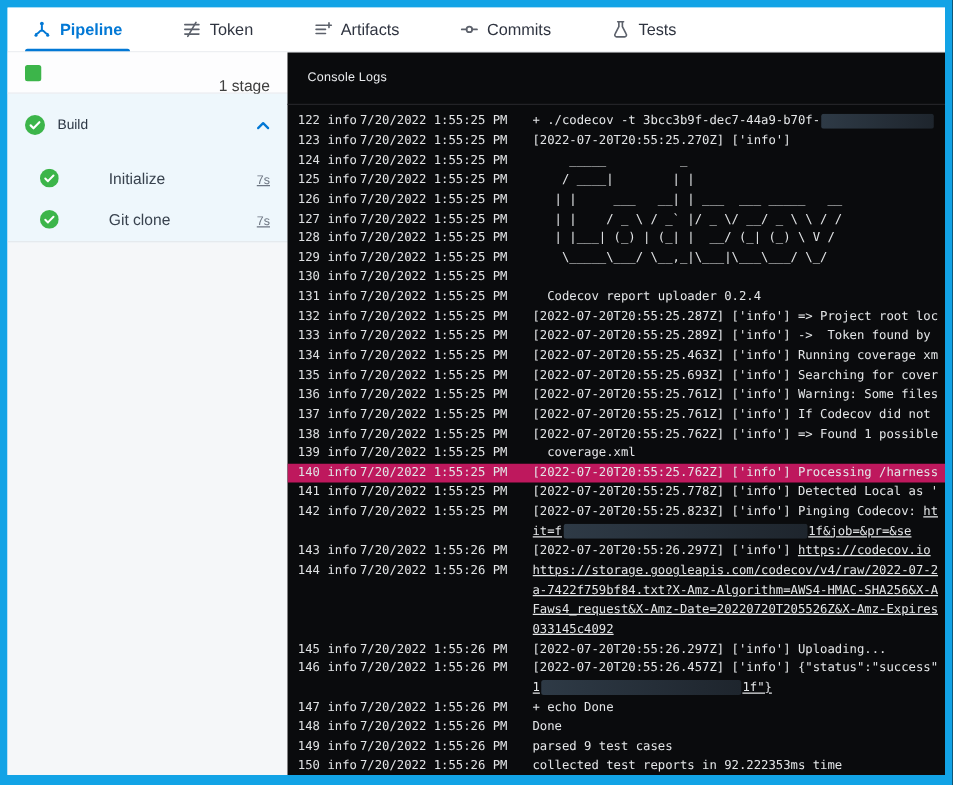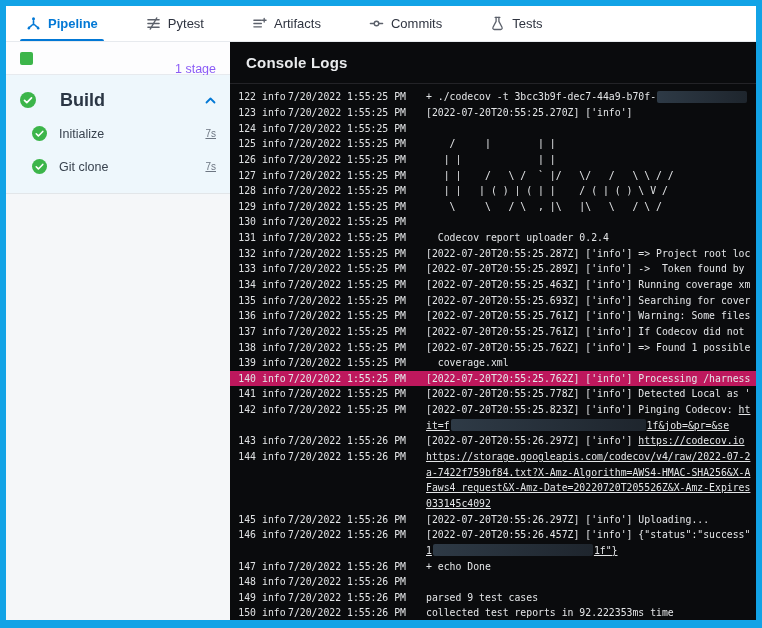--- a/index.html
+++ b/index.html
@@ -22,43 +22,43 @@
 
   
   .main { flex:1; display:flex; min-height:0; }
 
   
   .sidebar { width:224px; flex:0 0 224px; display:flex; flex-direction:column;
              background:#f5f7f9; min-height:0; }
   .stage-strip { height:33px; background:#fdfdfe; border-bottom:1px solid #e7eaee;
                  display:flex; align-items:center; padding:0 14px; flex:0 0 33px; }
   .stage-square { width:13px; height:13px; border-radius:2px; background:#3cb54a; }
-  .stage-count { margin-left:auto; font-size:12.5px; color:#8b5cf6;margin-top:21px; }
+  .stage-count { margin-left:auto; font-size:12.5px; color:#404040;margin-top:21px; }
 
   .exec-list { background:#eef7fc; padding:8px 0 10px; border-bottom:1px solid #e2e6e9; }
   .group-row { height:34px; display:flex; align-items:center; padding:0 14px; cursor:pointer; }
-  .group-label { margin-left:24px; font-size:18px; color:#2b3644; font-weight:700; }
+  .group-label { margin-left:10px; font-size:11px; color:#2b3644; font-weight:400; }
   .chev { margin-left:auto; display:flex; align-items:center; }
 
-  .step-row { height:33px; display:flex; align-items:center; padding:0 12px 0 24px;
-              cursor:pointer; border-radius:4px; margin:0 2px; }
+  .step-row { height:33px; display:flex; align-items:flex-end; padding:0 12px 0 24px;
+              cursor:pointer; border-radius:4px; margin:0 2px;gap:28px; }
   .step-row.selected { background:#cdecfa; }
   .step-label { margin-left:12px; font-size:12.5px; color:#39434f; }
   .step-dur { margin-left:auto; font-size:10px; color:#6d7682;text-decoration:underline; }
 
   .check { width:16px; height:16px; flex:0 0 16px; }
   .step-row .check { width:15px; height:15px; flex:0 0 15px; }
 
   .sidebar-rest { flex:1; background:#f5f7f9; }
 
   
   .console { flex:1; background:#0a0b0d; display:flex; flex-direction:column; min-width:0; }
   .console-header { height:42px; flex:0 0 42px; display:flex; align-items:center;
                     padding-left:16px; border-bottom:1px solid #232327; }
-  .console-title { color:#e9ebed; font-size:15px; font-weight:700; letter-spacing:.2px; }
+  .console-title { color:#e9ebed; font-size:10px; font-weight:400; letter-spacing:.2px; }
 
   .log-area { flex:1; overflow:hidden; padding-top:5px;
               font-family:"DejaVu Sans Mono", monospace; font-size:9.8px; color:#e4e6e8; }
   .log-row { height:15.65px; display:flex; align-items:center; white-space:pre; }
   .log-row.hl { background:#be185d; }
   .ln   { width:26px; text-align:right; flex:0 0 26px; color:#dfe1e3; }
   .lvl  { width:26px; margin-left:6px; flex:0 0 26px; }
   .time { width:122px; flex:0 0 122px; }
   .msg  { margin-left:16px; flex:1; display:flex; align-items:center; overflow:hidden; }
   .msg span { white-space:pre; flex:0 0 auto; }
@@ -84,21 +84,21 @@
       </span>
       <span>Pipeline</span>
     </div>
     <div class="tab">
       <span class="ticon">
         <svg width="15" height="15" viewBox="0 0 16 16" fill="none" stroke="#5c616b" stroke-width="1.4" stroke-linecap="round">
           <path d="M2 4h12M2 8h12M2 12h12"></path>
             <path d="M4.5 14L11.5 2"></path>
         </svg>
       </span>
-      <span>Pytest</span>
+      <span>Token</span>
     </div>
     <div class="tab">
       <span class="ticon">
         <svg width="15" height="15" viewBox="0 0 16 16" fill="none" stroke="#5c616b" stroke-width="1.4" stroke-linecap="round">
           <path d="M2 4.5h8M2 8h8M2 11.5h8"></path>
             <path d="M13 2.5v4M11 4.5h4"></path>
         </svg>
       </span>
       <span>Artifacts</span>
     </div>
@@ -196,19 +196,19 @@
           <div class="log-row"><span class="ln"></span><span class="lvl"></span><span class="time"></span><span class="msg"><span class="lnk">it=f</span><span class="redact" style="width: 195px;"></span><span class="lnk">1f&amp;job=&amp;pr=&amp;se</span></span></div>
           <div class="log-row"><span class="ln">143</span><span class="lvl">info</span><span class="time">7/20/2022 1:55:26 PM</span><span class="msg"><span>[2022-07-20T20:55:26.297Z] ['info'] </span><span class="lnk">https://codecov.io</span></span></div>
           <div class="log-row"><span class="ln">144</span><span class="lvl">info</span><span class="time">7/20/2022 1:55:26 PM</span><span class="msg"><span class="lnk">https://storage.googleapis.com/codecov/v4/raw/2022-07-2</span></span></div>
           <div class="log-row"><span class="ln"></span><span class="lvl"></span><span class="time"></span><span class="msg"><span class="lnk">a-7422f759bf84.txt?X-Amz-Algorithm=AWS4-HMAC-SHA256&amp;X-A</span></span></div>
           <div class="log-row"><span class="ln"></span><span class="lvl"></span><span class="time"></span><span class="msg"><span class="lnk">Faws4_request&amp;X-Amz-Date=20220720T205526Z&amp;X-Amz-Expires</span></span></div>
           <div class="log-row"><span class="ln"></span><span class="lvl"></span><span class="time"></span><span class="msg"><span class="lnk">033145c4092</span></span></div>
           <div class="log-row"><span class="ln">145</span><span class="lvl">info</span><span class="time">7/20/2022 1:55:26 PM</span><span class="msg"><span>[2022-07-20T20:55:26.297Z] ['info'] Uploading...</span></span></div>
           <div class="log-row"><span class="ln">146</span><span class="lvl">info</span><span class="time">7/20/2022 1:55:26 PM</span><span class="msg"><span>[2022-07-20T20:55:26.457Z] ['info'] {"status":"success"</span></span></div>
           <div class="log-row"><span class="ln"></span><span class="lvl"></span><span class="time"></span><span class="msg"><span class="lnk">1</span><span class="redact" style="width: 160px;"></span><span class="lnk">1f"}</span></span></div>
           <div class="log-row"><span class="ln">147</span><span class="lvl">info</span><span class="time">7/20/2022 1:55:26 PM</span><span class="msg"><span>+ echo Done</span></span></div>
-          <div class="log-row"><span class="ln">148</span><span class="lvl">info</span><span class="time">7/20/2022 1:55:26 PM</span></div>
+          <div class="log-row"><span class="ln">148</span><span class="lvl">info</span><span class="time">7/20/2022 1:55:26 PM</span><span class="msg"><span>Done</span></span></div>
           <div class="log-row"><span class="ln">149</span><span class="lvl">info</span><span class="time">7/20/2022 1:55:26 PM</span><span class="msg"><span>parsed 9 test cases</span></span></div>
           <div class="log-row"><span class="ln">150</span><span class="lvl">info</span><span class="time">7/20/2022 1:55:26 PM</span><span class="msg"><span>collected test reports in 92.222353ms time</span></span></div>
         </div>
     </section>
   </div>
 </div>
 
 </body></html>

